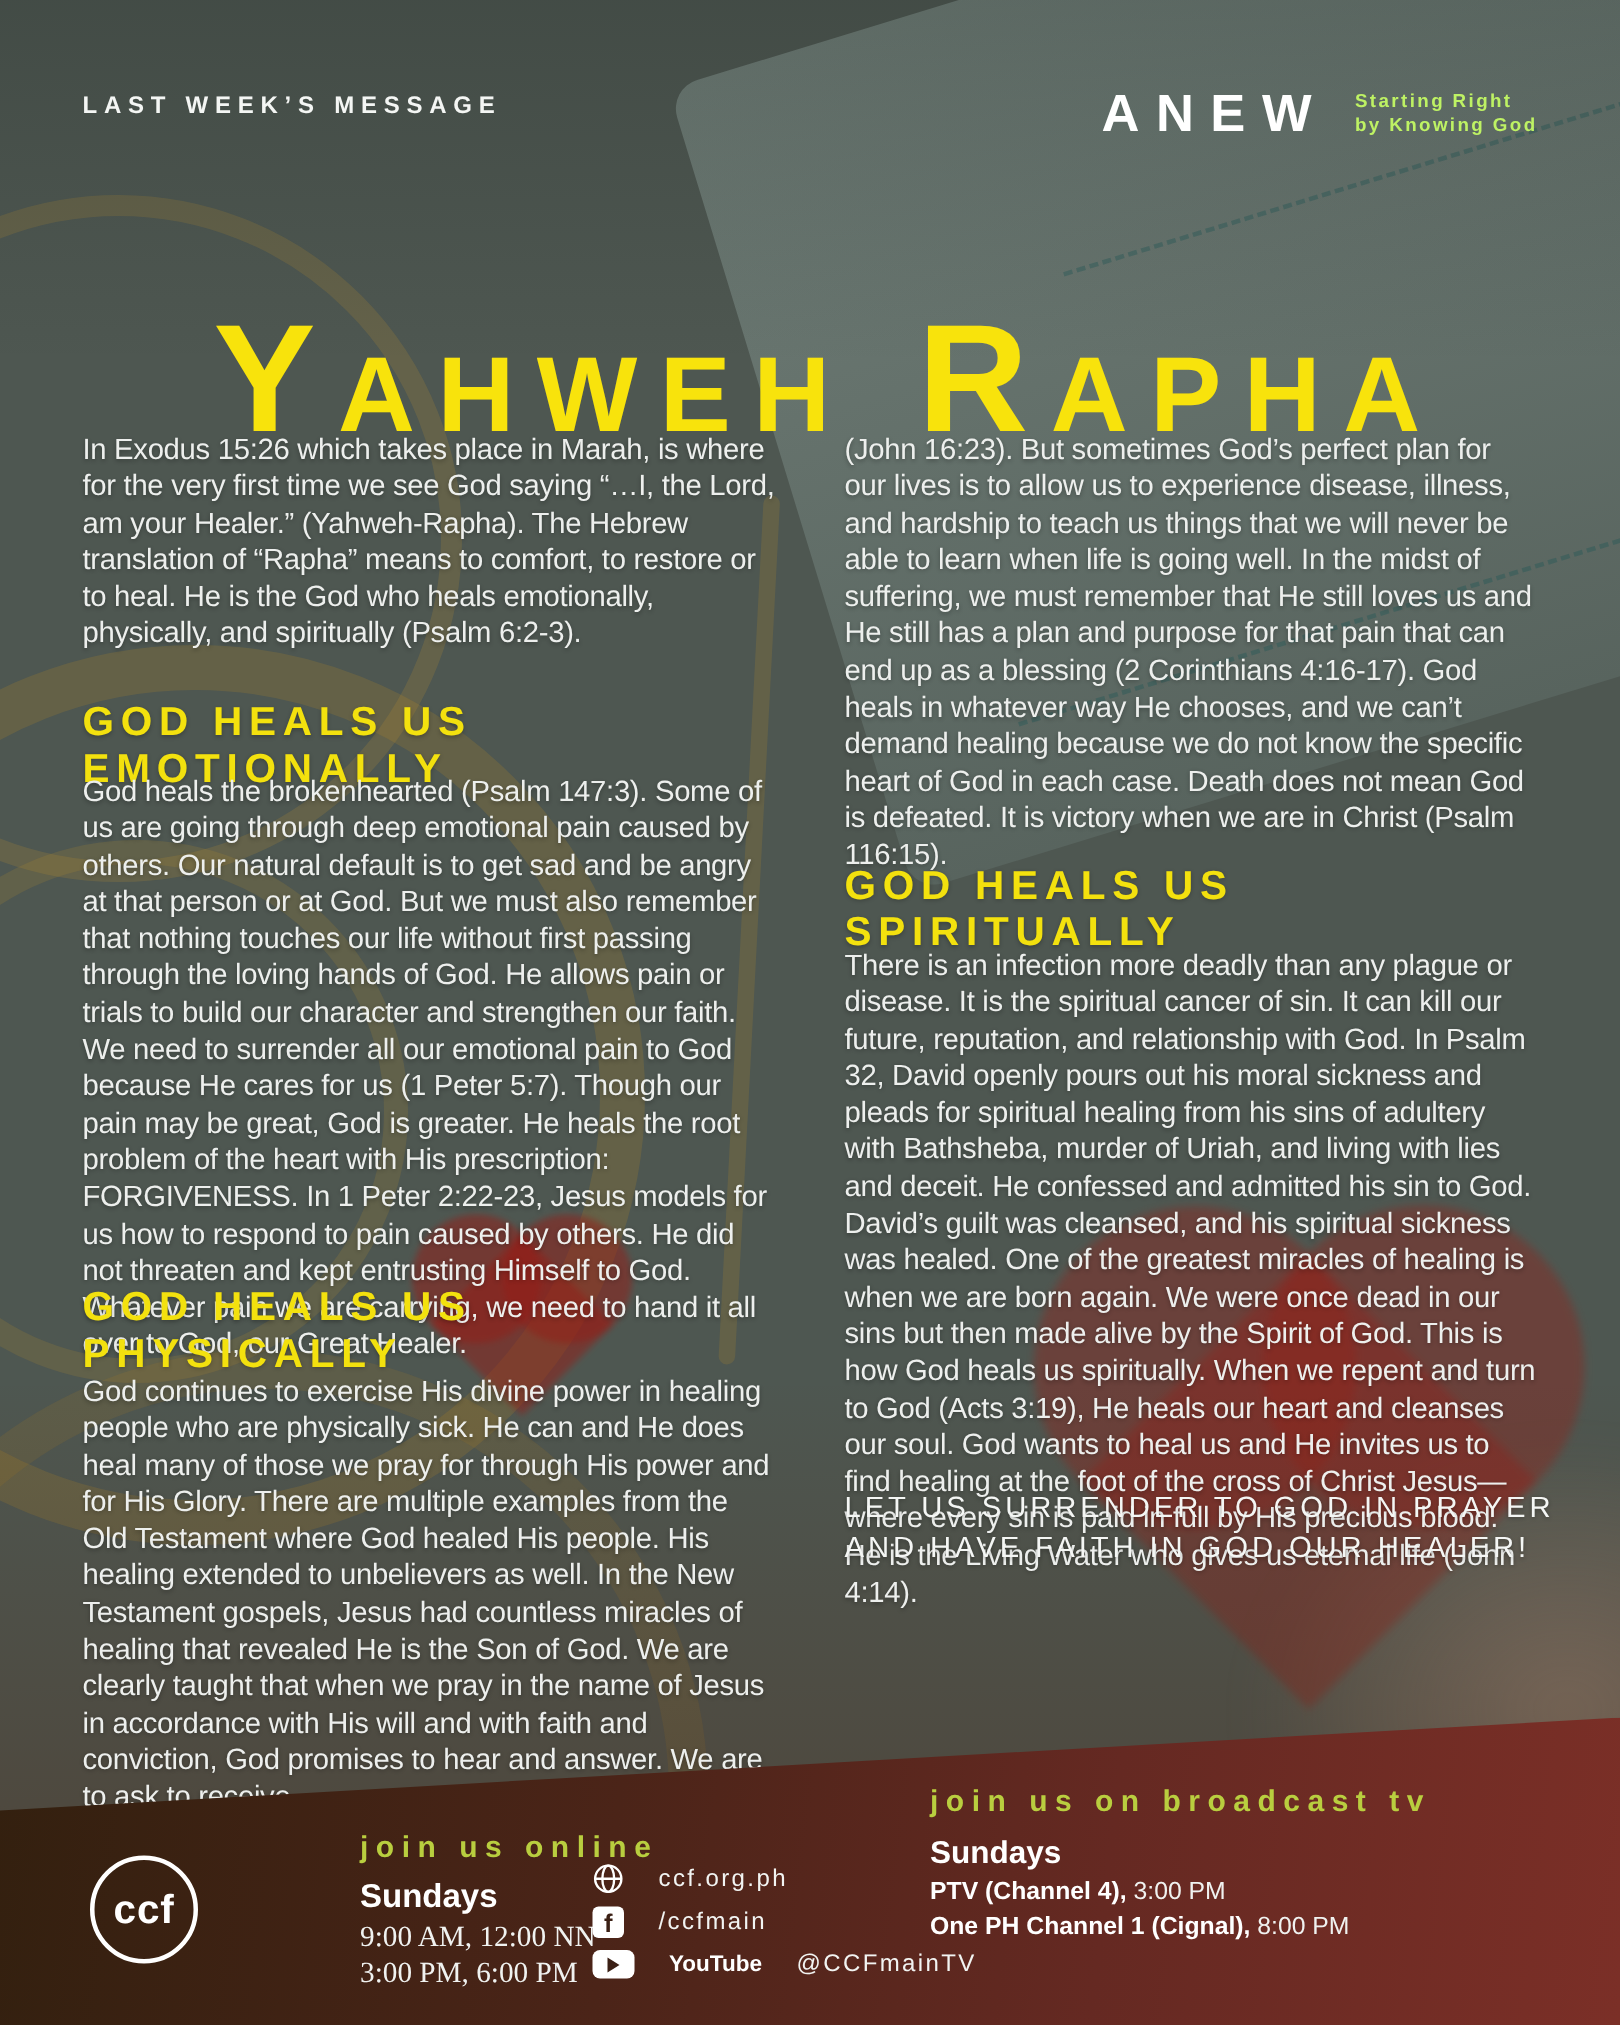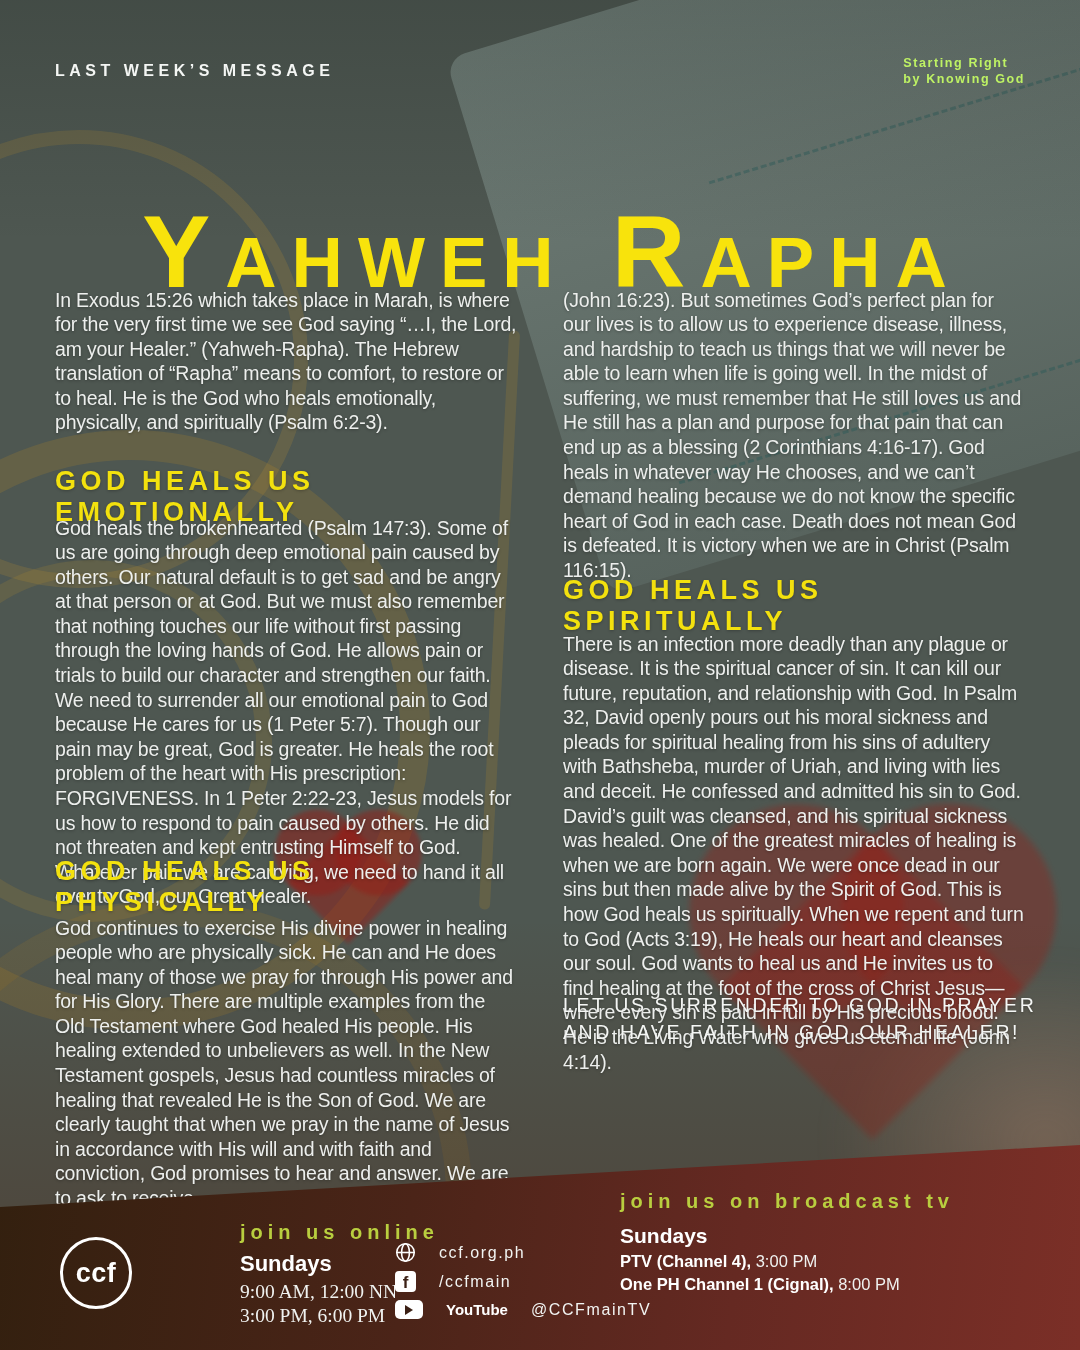--- a/index.html
+++ b/index.html
@@ -127,20 +127,21 @@
     <div class="decor arc arc4"></div>
     <div class="decor tube"></div>
     <div class="decor heart heart-small"></div>
     <div class="decor hand"></div>
     <div class="decor heart heart-big"></div>
     <div class="decor shade"></div>
   </div>
 
   <div class="kicker">LAST WEEK’S MESSAGE</div>
   <div class="brand-block">
+    <div class="brand">ANEW</div>
     <div class="tagline">
       <div>Starting Right</div>
       <div>by Knowing God</div>
     </div>
   </div>
 
   <h1 class="title">Yahweh Rapha</h1>
 
   <p class="block col-left body-text" style="top:268px;">In Exodus 15:26 which takes place in Marah, is where for the very first time we see God saying “…I, the Lord, am your Healer.” (Yahweh-Rapha). The Hebrew translation of “Rapha” means to comfort, to restore or to heal. He is the God who heals emotionally, physically, and spiritually (Psalm 6:2-3).</p>
   <h2 class="block col-left heading" style="top:444px;">GOD HEALS US EMOTIONALLY</h2>

